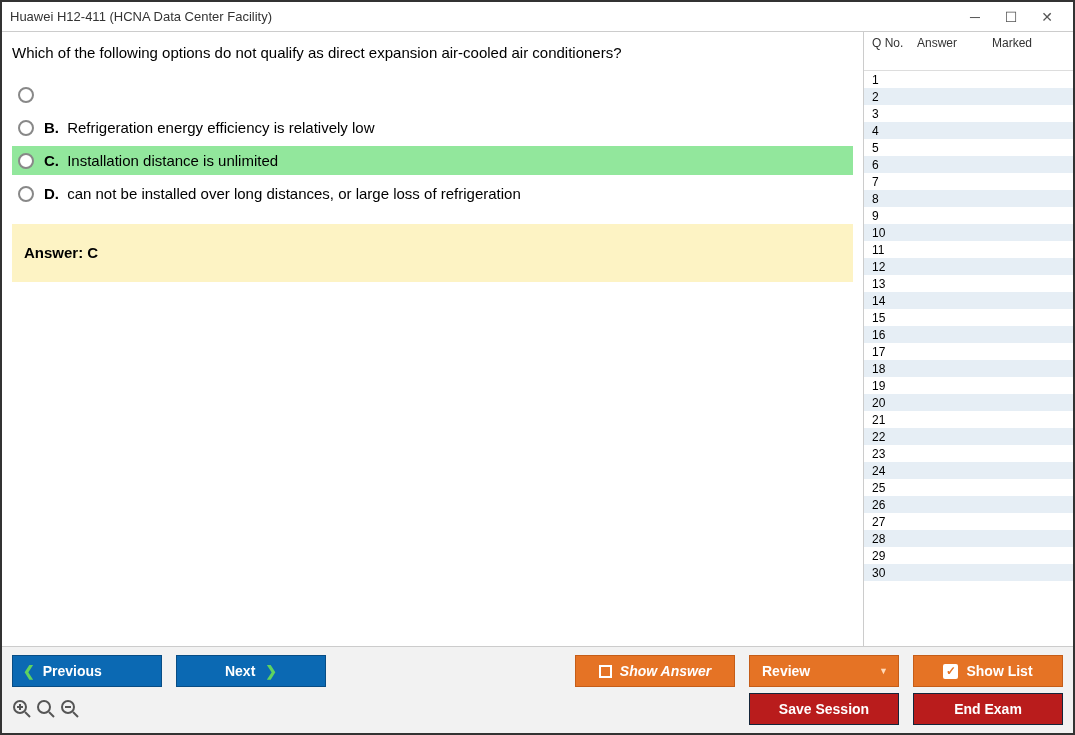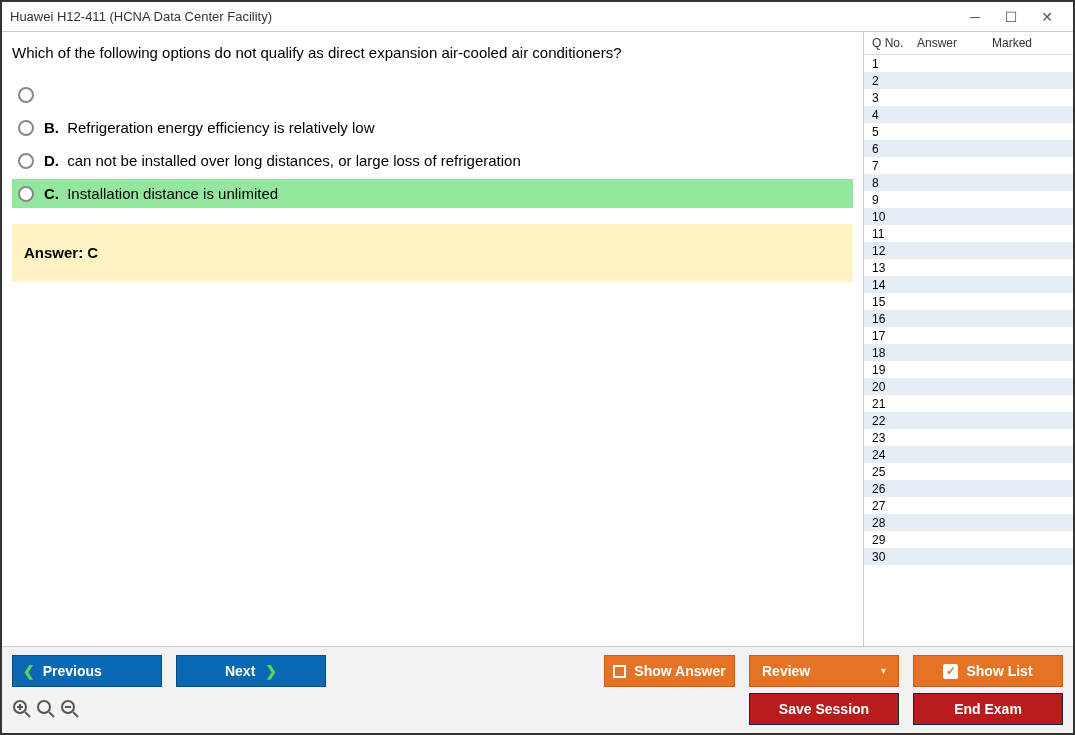--- a/index.html
+++ b/index.html
@@ -15,36 +15,36 @@
 .content { flex: 1; display: flex; overflow: hidden; }
 .main { flex: 1; padding: 12px 10px 0 10px; overflow: auto; }
 .question-text { font-size: 15px; color: #000; margin-bottom: 20px; }
 .option { display: flex; align-items: center; font-size: 15px; padding: 6px 6px; margin-bottom: 4px; cursor: pointer; }
 .option.correct { background: #92e79c; }
 .radio { width: 16px; height: 16px; border: 2px solid #888; border-radius: 50%; margin-right: 10px; flex-shrink: 0; background: #fff; }
 .option b { margin-right: 4px; }
 .answer-box { background: #fdf3c4; padding: 20px 12px; margin-top: 16px; }
 .answer-box b { font-size: 15px; }
 .side { width: 210px; border-left: 1px solid #ccc; display: flex; flex-direction: column; font-size: 12px; position: relative; }
-.side-header { display: flex; padding: 4px 4px 4px 8px; border-bottom: 1px solid #ddd; font-size: 12px; color: #333; }
+.side-header { display: flex; padding: 4px 4px 20px 8px; border-bottom: 1px solid #ddd; font-size: 12px; color: #333; }
 .side-header .col1 { width: 45px; }
 .side-header .col2 { width: 75px; }
 .side-body { flex: 1; overflow-y: scroll; }
 .side-row { display: flex; height: 17px; align-items: center; padding-left: 8px; font-size: 12px; }
 .side-row.even { background: #e6eef5; }
 .side-row.odd { background: #fff; }
 .footer { background: #f2f2f2; border-top: 1px solid #ccc; padding: 8px 10px; display: flex; flex-direction: column; gap: 6px; }
 .footer-row1 { display: flex; gap: 14px; align-items: center; }
 .btn { height: 32px; display: flex; align-items: center; justify-content: center; font-weight: bold; font-size: 14px; cursor: pointer; position: relative; }
 .btn-blue { background: #0b69b3; color: #fff; border: 1px solid #084d85; }
 .btn-orange { background: #e57325; color: #fff; border: 1px solid #c55d18; }
 .btn-dark { background: #b91c1c; color: #fff; border: 1px solid #14263a; }
 .btn-prev { width: 150px; justify-content: flex-start; padding-left: 10px; gap: 8px; }
 .btn-next { width: 150px; justify-content: center; gap: 10px; }
-.btn-show-answer { width: 131px; gap: 8px; }
+.btn-show-answer { width: 160px; gap: 8px; font-style: italic; }
 .btn-review { width: 150px; justify-content: flex-start; padding-left: 12px; }
 .btn-showlist { width: 150px; gap: 8px; }
 .btn-savesession { width: 150px; }
 .btn-endexam { width: 150px; }
 .chev { font-size: 14px; font-weight: bold; }
 .chev.green { color: #5fd35f; }
 .spacer { flex: 1; }
 .dropdown-arrow { position: absolute; right: 10px; font-size: 9px; color: #ffd9b8; }
 .checkbox-empty { width: 13px; height: 13px; border: 2px solid #fff; }
 .checkbox-checked { width: 15px; height: 15px; background: #fff; color: #e57325; display: flex; align-items: center; justify-content: center; font-size: 12px; font-weight: bold; border-radius: 2px; }
@@ -70,27 +70,27 @@
     <div class="main">
       <div class="question-text">Which of the following options do not qualify as direct expansion air-cooled air conditioners?</div>
       <div id="options">
           <div class="option">
             <span class="radio"></span>
           </div>
           <div class="option">
             <span class="radio"></span>
             <span><b>B.</b> Refrigeration energy efficiency is relatively low</span>
           </div>
+          <div class="option correct">
+            <span class="radio"></span>
+            <span><b>C.</b> Installation distance is unlimited</span>
+          </div>
           <div class="option">
             <span class="radio"></span>
             <span><b>D.</b> can not be installed over long distances, or large loss of refrigeration</span>
-          </div>
-          <div class="option correct">
-            <span class="radio"></span>
-            <span><b>C.</b> Installation distance is unlimited</span>
           </div>
         </div>
       <div class="answer-box">
         <b>Answer: C</b>
       </div>
     </div>
 
     <div class="side">
       <div class="side-header">
         <span class="col1">Q No.</span>

